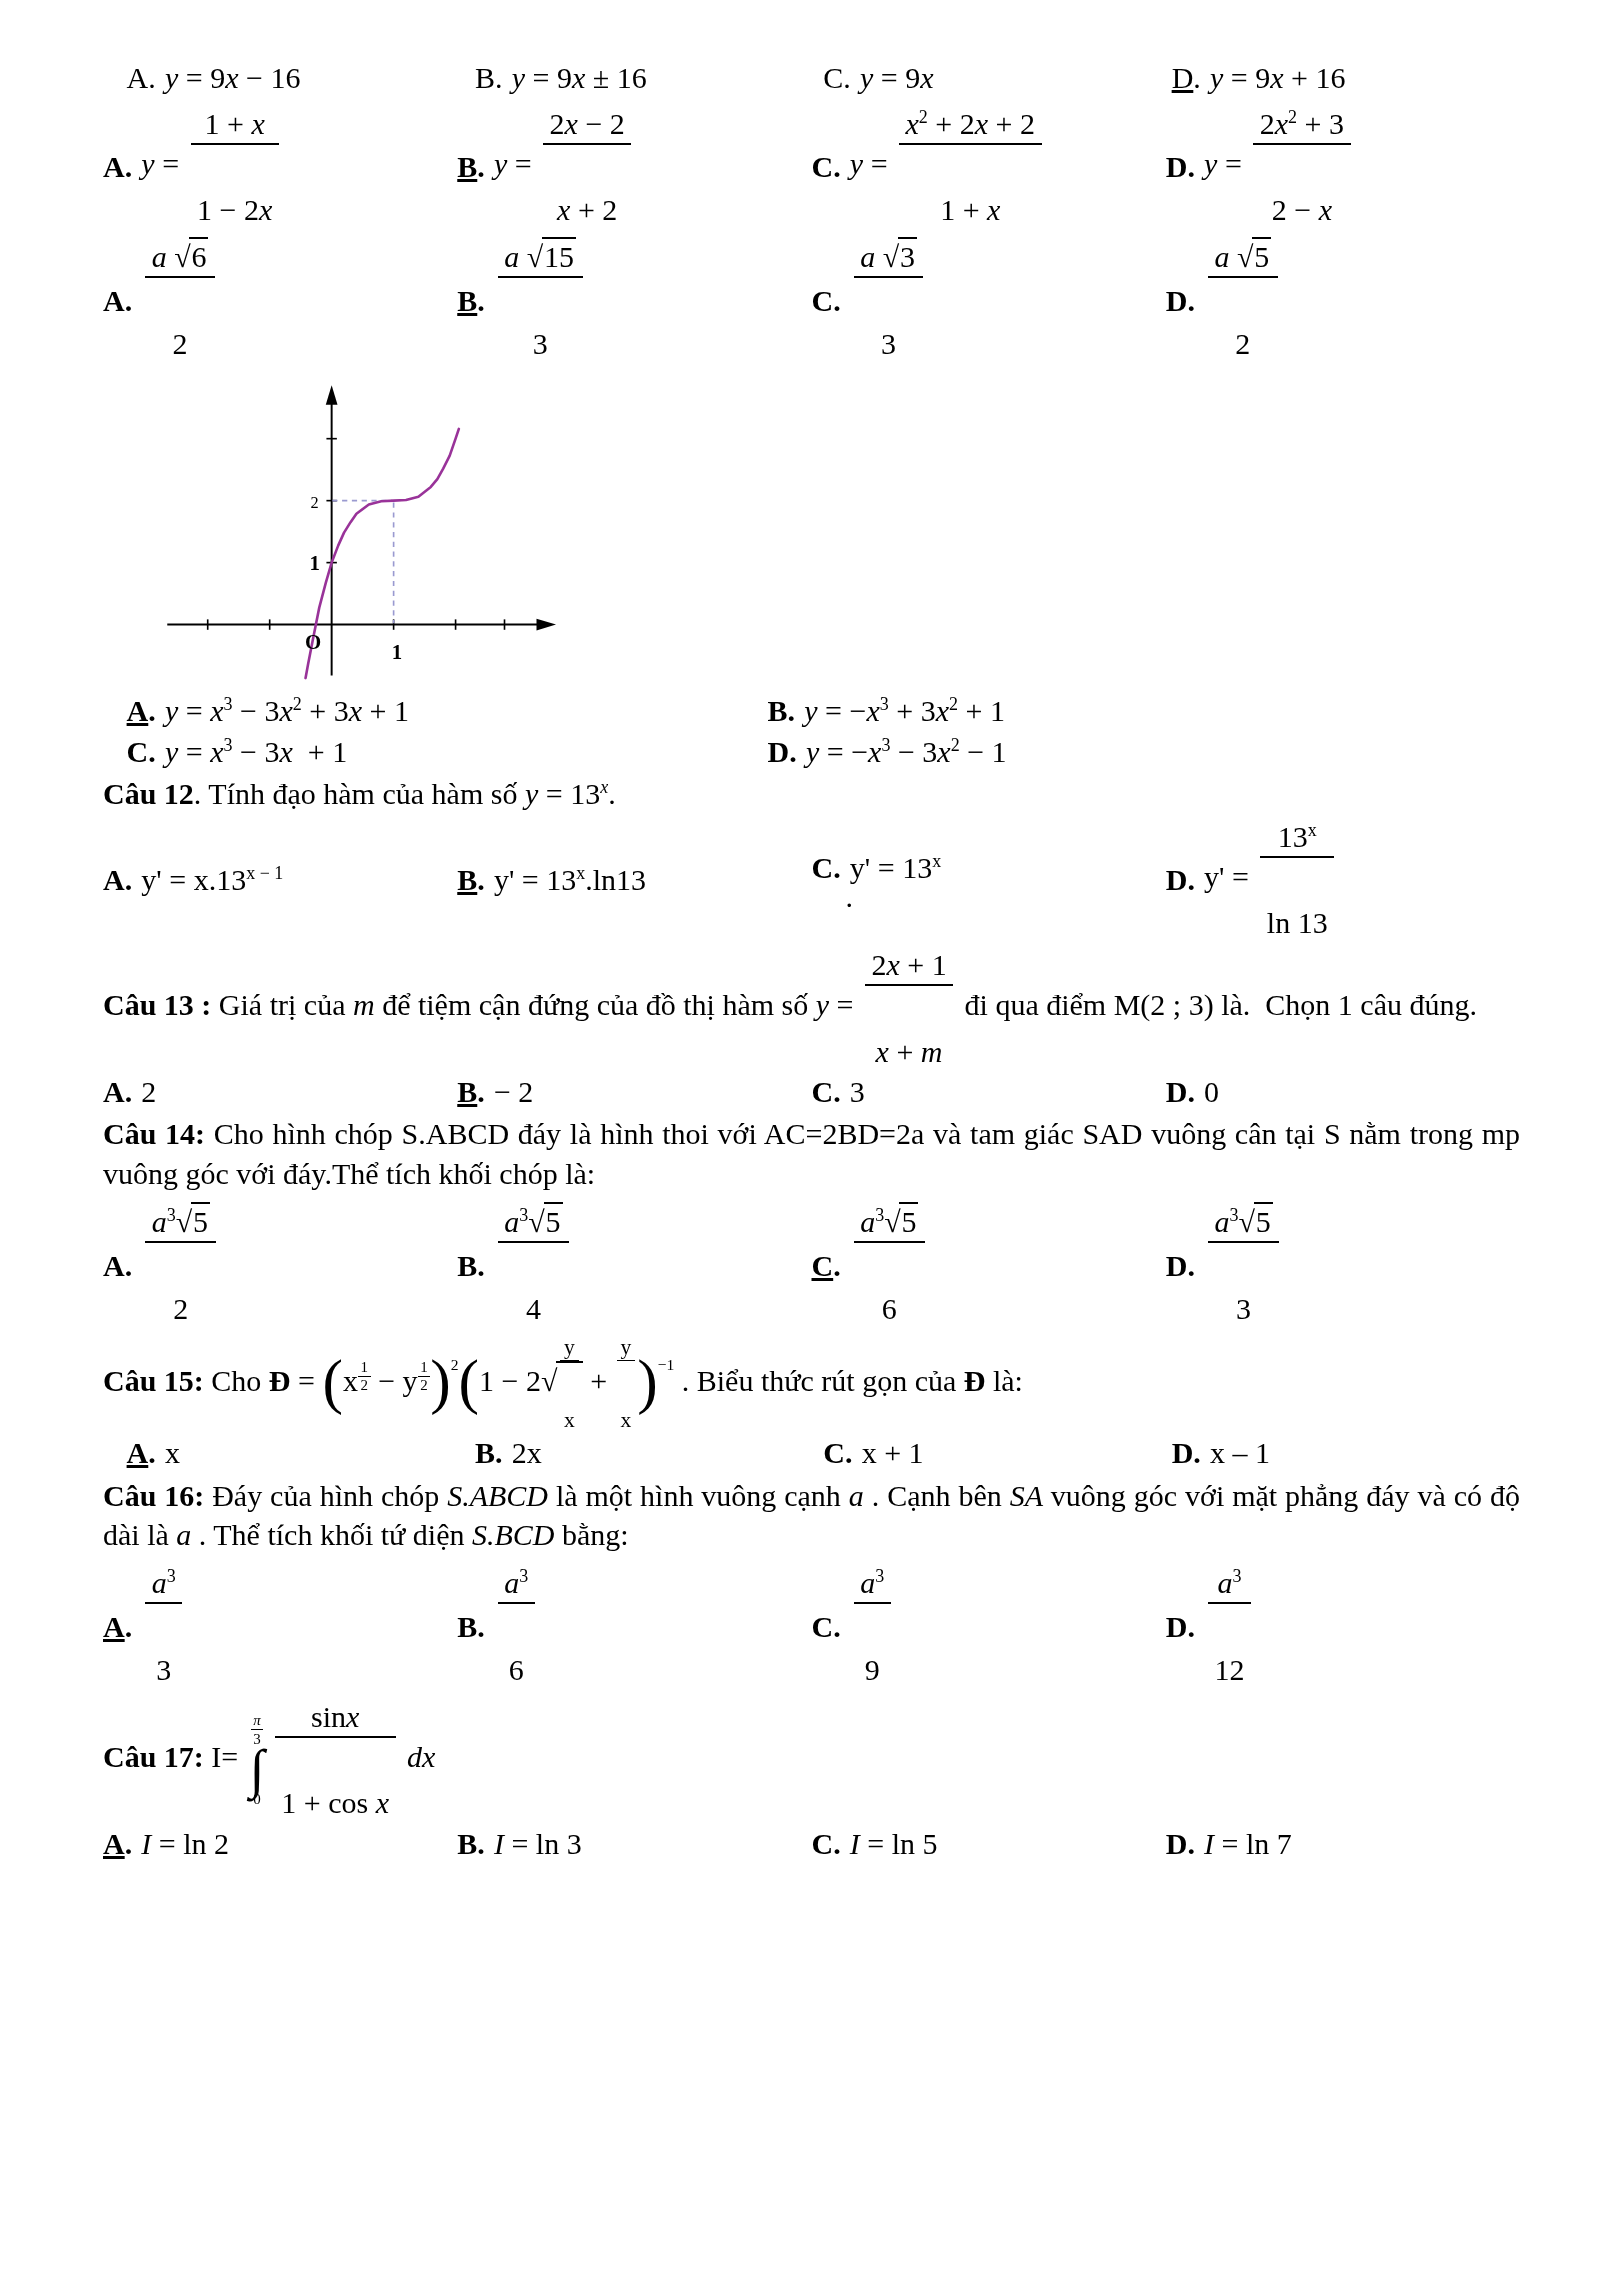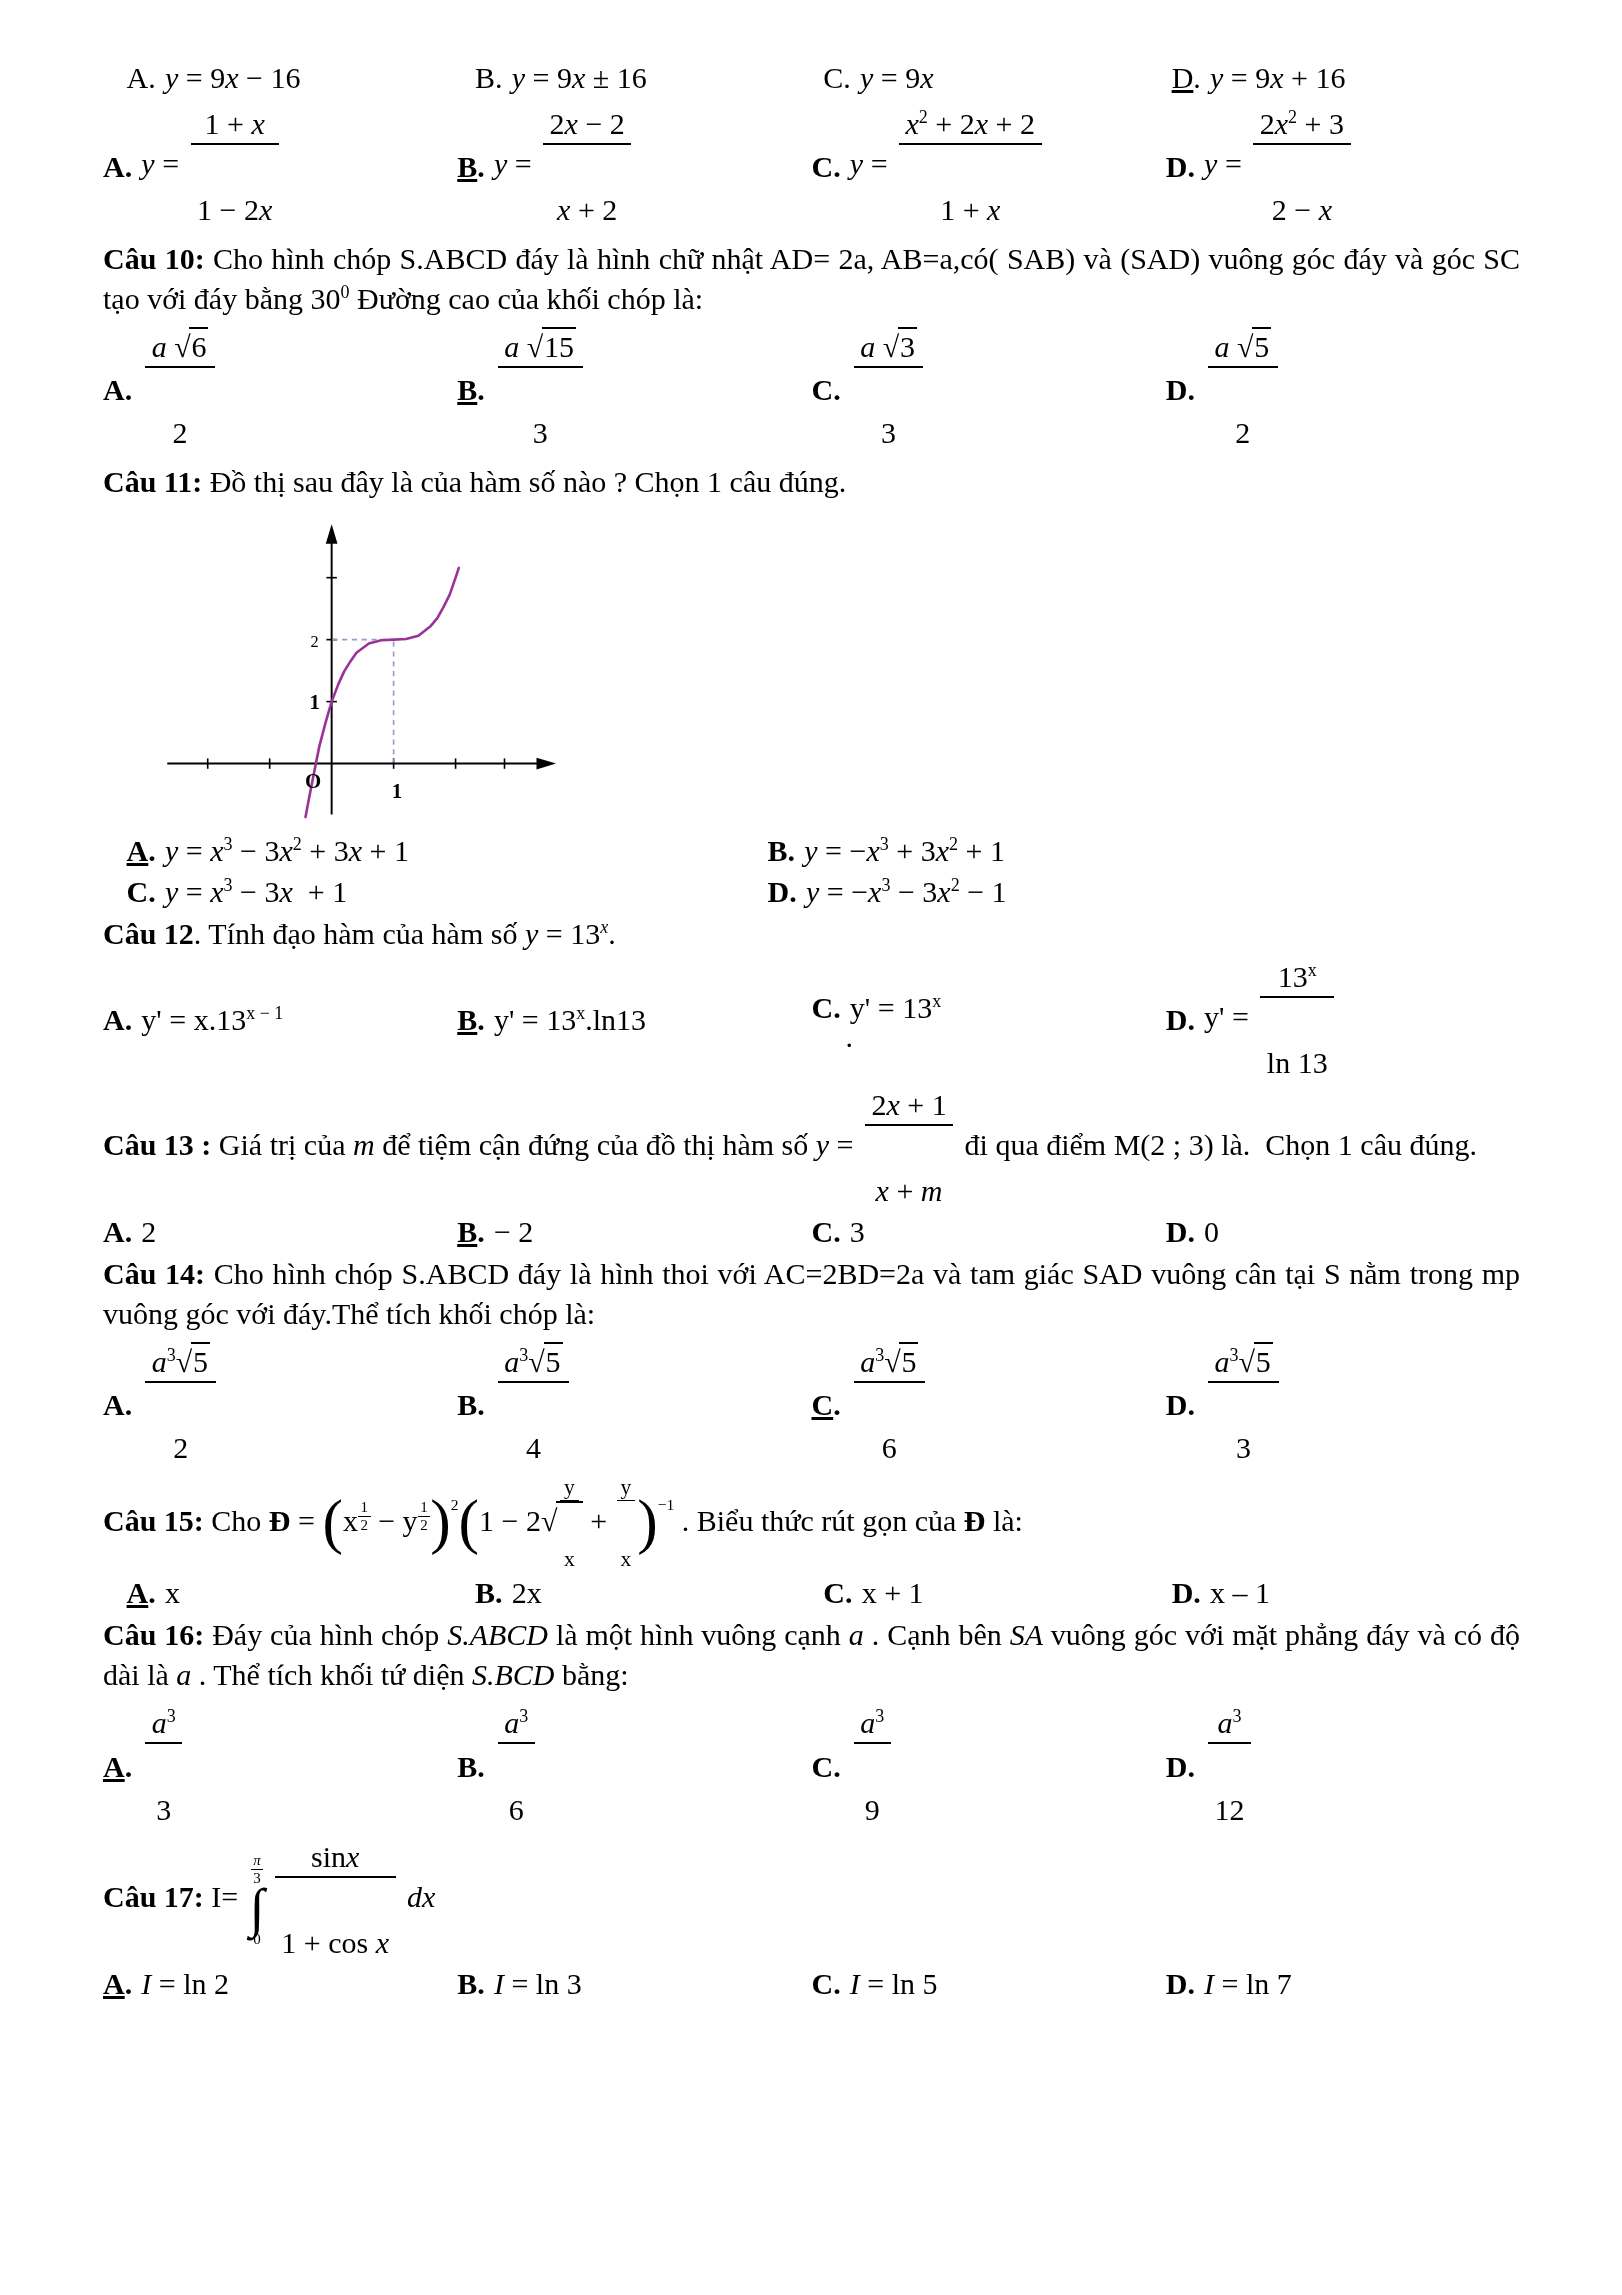--- a/index.html
+++ b/index.html
@@ -110,21 +110,20 @@
       </span>
     <span class="opt">
         <span class="ol">D.</span>
         <span class="om"><i>y</i> = <span class="frac">
             <span class="nu">2<i>x</i><sup>2</sup> + 3</span>
             <span class="de">2 − <i>x</i></span>
           </span></span>
       </span>
   </div>
 
-  <p class="stem"><span class="qlab">Câu 10:</span> <span>Cho hình chóp S.ABCD đáy là hình chữ nhật AD= 2a, AB=a,có( SAB) và (SAD) vuông góc đáy và góc SC tạo với đáy bằng 30<sup>0</sup> Đường cao của khối chóp là:</span></p>
   <div class="row f4">
     <span class="opt">
         <span class="ol">A.</span>
         <span class="om"><span class="frac">
             <span class="nu"><i>a</i>&nbsp;<span class="sq">√<span class="rt">6</span></span></span>
             <span class="de">2</span>
           </span></span>
       </span>
     <span class="opt">
         <span class="ol"><u>B</u>.</span>
@@ -142,21 +141,20 @@
       </span>
     <span class="opt">
         <span class="ol">D.</span>
         <span class="om"><span class="frac">
             <span class="nu"><i>a</i>&nbsp;<span class="sq">√<span class="rt">5</span></span></span>
             <span class="de">2</span>
           </span></span>
       </span>
   </div>
 
-  <p class="stem"><span class="qlab">Câu 11:</span> <span>Đồ thị sau đây là của hàm số nào ? Chọn 1 câu đúng.</span></p>
 
   <div class="graphwrap">
     <svg class="graph" viewBox="0 0 650 480" style="font-size:46px">
       <line class="axis" x1="28" y1="385" x2="600" y2="385"></line>
       <polygon points="624,385 594,376 594,394"></polygon>
       <line class="axis" x1="280" y1="463" x2="280" y2="42"></line>
       <polygon points="280,18 271,48 289,48"></polygon>
       <line class="tick" x1="90" y1="377" x2="90" y2="393"></line>
       <line class="tick" x1="185" y1="377" x2="185" y2="393"></line>
       <line class="tick" x1="375" y1="377" x2="375" y2="393"></line>

